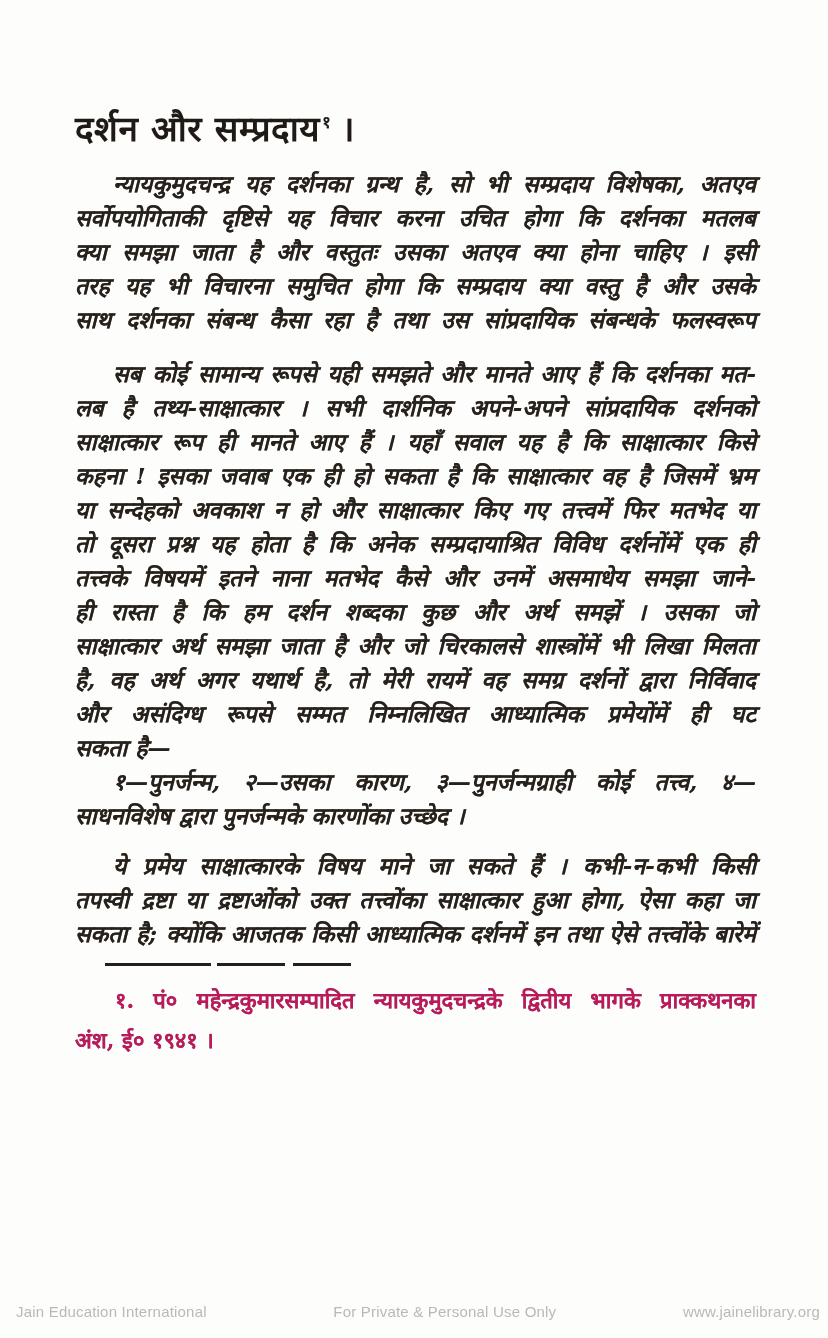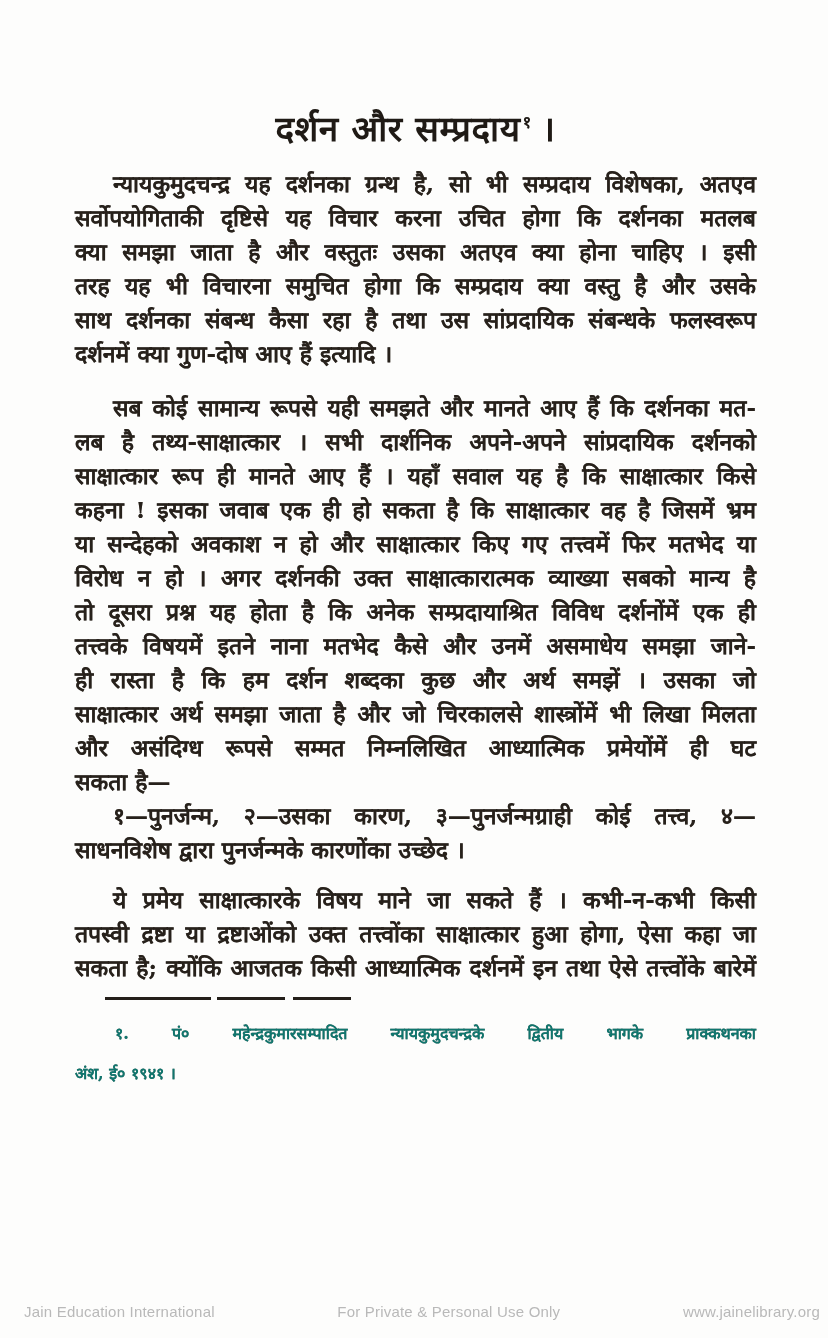--- a/index.html
+++ b/index.html
@@ -20,21 +20,21 @@
   }
   .content {
     position: absolute;
     left: 75px;
     top: 0;
     width: 681px;
   }
   .title {
     margin: 0;
     padding-top: 104px;
-    text-align: center;
+    text-align: left;
     font-size: 35px;
     font-weight: 700;
     letter-spacing: 0.5px;
     color: #1f1a15;
   }
   .title sup {
     font-size: 17px;
     vertical-align: super;
     line-height: 0;
     margin-left: 2px;
@@ -42,21 +42,21 @@
   .title .danda {
     margin-left: 10px;
   }
   .bodytext {
     font-size: 23px;
     font-weight: 700;
     line-height: 34px;
     color: #27211b;
     text-shadow: 0 0 0.5px rgba(35, 28, 22, 0.55);
   }
-  .para { margin: 0; }
+  .para { margin: 0; font-style: italic; }
   .para-1 { margin-top: 16px; }
   .para-2 { margin-top: 20px; }
   .para-list { margin-top: 0; }
   .para-3 { margin-top: 16px; }
   .ln {
     display: block;
     width: 100%;
     text-align: justify;
     text-align-last: justify;
     white-space: normal;
@@ -70,30 +70,30 @@
     height: 3px;
     background: linear-gradient(90deg,
       #241f1a 0px, #241f1a 106px,
       rgba(36,31,26,0) 106px, rgba(36,31,26,0) 112px,
       #241f1a 112px, #241f1a 180px,
       rgba(36,31,26,0) 180px, rgba(36,31,26,0) 188px,
       #241f1a 188px, #241f1a 246px);
   }
   .footnote {
     margin-top: 14px;
-    font-size: 16px;
+    font-size: 22px;
     font-weight: 700;
     line-height: 40px;
-    color: #0f766e;
+    color: #be185d;
     text-shadow: 0 0 0.5px rgba(35, 28, 22, 0.55);
   }
   .footnote .ln-first { text-indent: 40px; }
   .page-footer {
     position: absolute;
-    left: 16px;
+    left: 8px;
     right: 0;
     bottom: 18px;
     display: flex;
     justify-content: space-between;
     align-items: baseline;
     padding: 0 8px;
     font-family: "Liberation Sans", "DejaVu Sans", sans-serif;
     font-size: 15px;
     color: #b9b9b9;
     letter-spacing: 0.2px;
@@ -108,34 +108,33 @@
     <h1 class="title"><span>दर्शन और सम्प्रदाय</span><sup>१</sup><span class="danda">।</span></h1>
 
     <div class="bodytext">
 
       <div class="para para-1">
         <span class="ln ln-first">न्यायकुमुदचन्द्र यह दर्शनका ग्रन्थ है, सो भी सम्प्रदाय विशेषका, अतएव</span>
         <span class="ln">सर्वोपयोगिताकी दृष्टिसे यह विचार करना उचित होगा कि दर्शनका मतलब</span>
         <span class="ln">क्या समझा जाता है और वस्तुतः उसका अतएव क्या होना चाहिए । इसी</span>
         <span class="ln">तरह यह भी विचारना समुचित होगा कि सम्प्रदाय क्या वस्तु है और उसके</span>
         <span class="ln">साथ दर्शनका संबन्ध कैसा रहा है तथा उस सांप्रदायिक संबन्धके फलस्वरूप</span>
-        <span class="ln ln-last">दर्शनमें क्या गुण-दोष आए हैं इत्यादि ।</span>
       </div>
 
       <div class="para para-2">
         <span class="ln ln-first">सब कोई सामान्य रूपसे यही समझते और मानते आए हैं कि दर्शनका मत-</span>
         <span class="ln">लब है तथ्य-साक्षात्कार । सभी दार्शनिक अपने-अपने सांप्रदायिक दर्शनको</span>
         <span class="ln">साक्षात्कार रूप ही मानते आए हैं । यहाँ सवाल यह है कि साक्षात्कार किसे</span>
         <span class="ln">कहना ! इसका जवाब एक ही हो सकता है कि साक्षात्कार वह है जिसमें भ्रम</span>
         <span class="ln">या सन्देहको अवकाश न हो और साक्षात्कार किए गए तत्त्वमें फिर मतभेद या</span>
-        <span class="ln">विरोध न हो । अगर दर्शनकी उक्त साक्षात्कारात्मक व्याख्या सबको मान्य है</span>
         <span class="ln">तो दूसरा प्रश्न यह होता है कि अनेक सम्प्रदायाश्रित विविध दर्शनोंमें एक ही</span>
         <span class="ln">तत्त्वके विषयमें इतने नाना मतभेद कैसे और उनमें असमाधेय समझा जाने-</span>
         <span class="ln">ही रास्ता है कि हम दर्शन शब्दका कुछ और अर्थ समझें ।  उसका जो</span>
         <span class="ln">साक्षात्कार अर्थ समझा जाता है और जो चिरकालसे शास्त्रोंमें भी लिखा मिलता</span>
+        <span class="ln">है, वह अर्थ अगर यथार्थ है, तो मेरी रायमें वह समग्र दर्शनों द्वारा निर्विवाद</span>
         <span class="ln">और असंदिग्ध रूपसे सम्मत निम्नलिखित आध्यात्मिक प्रमेयोंमें ही घट</span>
         <span class="ln ln-last">सकता है—</span>
       </div>
 
       <div class="para para-list">
         <span class="ln ln-first">१—पुनर्जन्म, २—उसका कारण, ३—पुनर्जन्मग्राही कोई तत्त्व, ४—</span>
         <span class="ln ln-last">साधनविशेष द्वारा पुनर्जन्मके कारणोंका उच्छेद ।</span>
       </div>
 
       <div class="para para-3">

